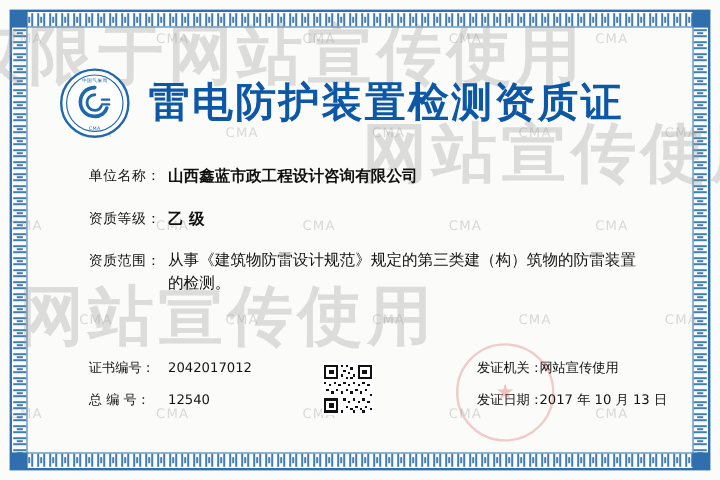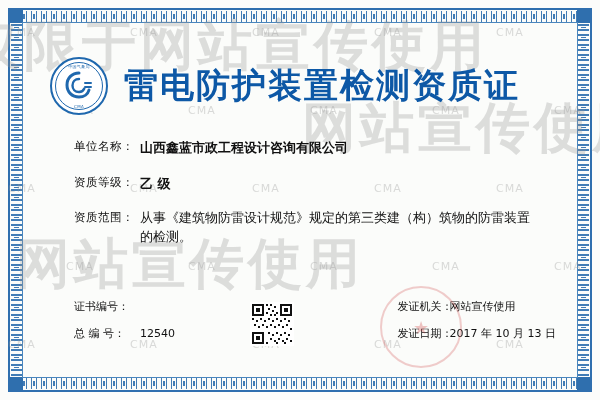--- a/index.html
+++ b/index.html
@@ -343,20 +343,21 @@
     <div class="field-row">
       <div class="field-label">资质范围：</div>
       <div class="field-value scope">从事《建筑物防雷设计规范》规定的第三类建（构）筑物的防雷装置的检测。</div>
     </div>
   </div>
 
   <div class="bottom">
     <div class="bottom-col bottom-left">
       <div class="brow">
         <span class="blabel">证书编号：</span>
+        <span>2042017012</span>
       </div>
       <div class="brow">
         <span class="blabel">总 编 号：</span>
         <span>12540</span>
       </div>
     </div>
 
     <div class="qr">
       <svg width="44" height="44" viewBox="0 0 44 44" shape-rendering="crispEdges" aria-hidden="true">
         <rect width="44" height="44" fill="#ffffff"></rect>

